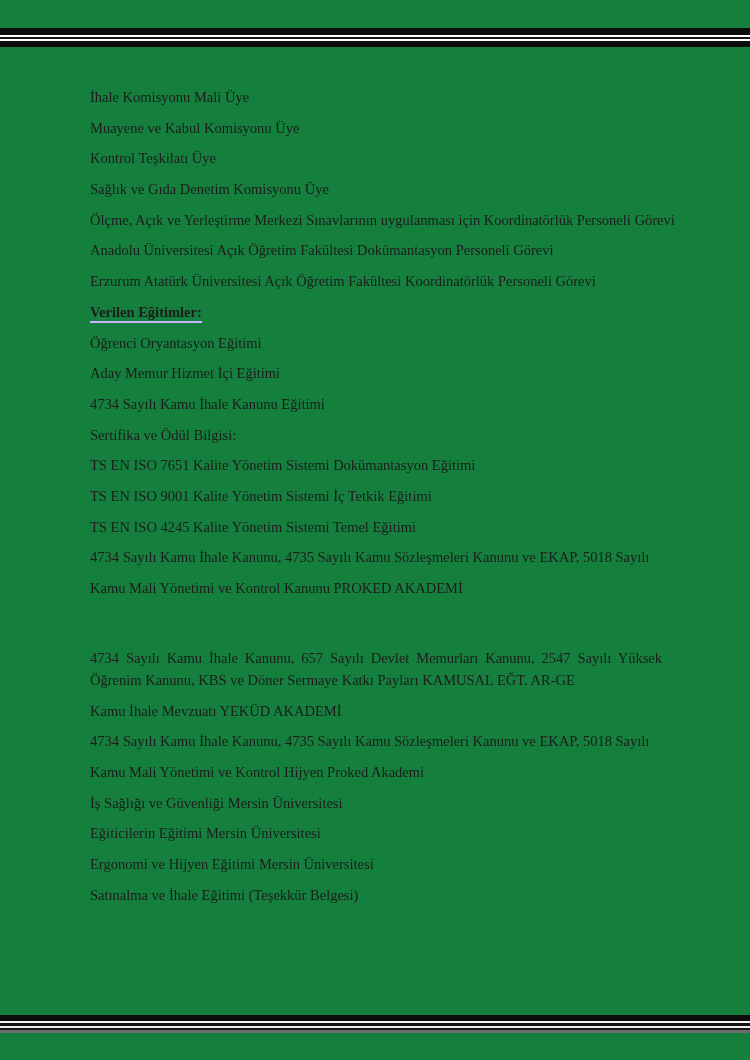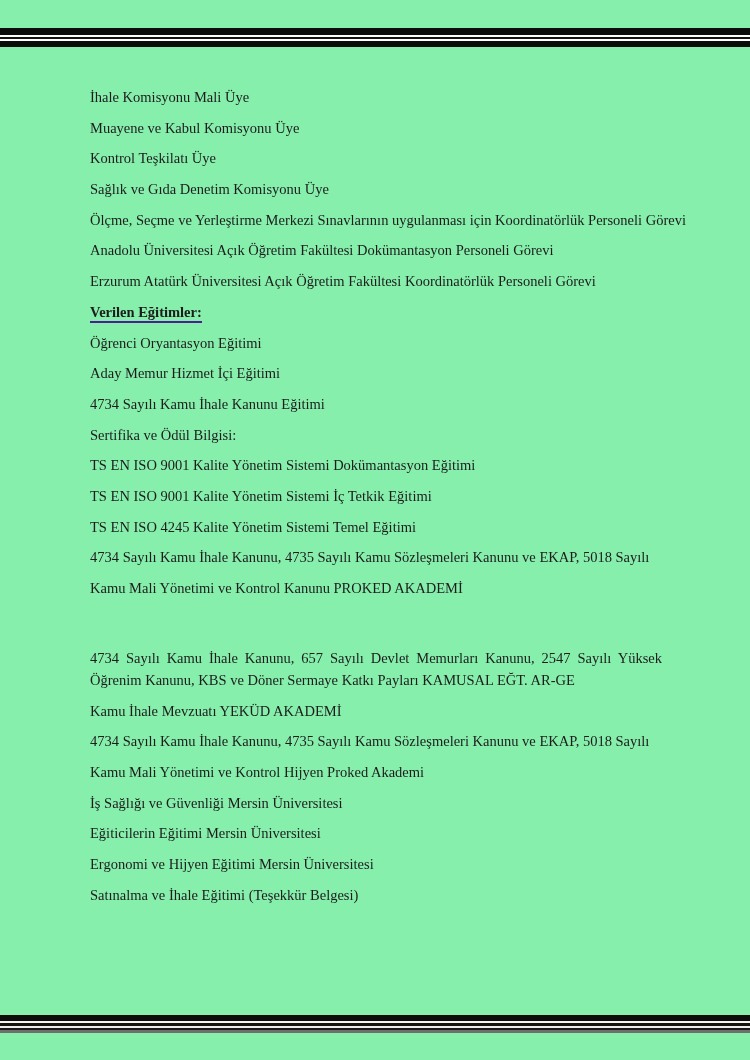--- a/index.html
+++ b/index.html
@@ -10,21 +10,21 @@
     width: 750px;
     height: 1060px;
     position: relative;
     background: #ffffff;
     font-family: "Liberation Serif", "DejaVu Serif", serif;
     overflow: hidden;
   }
   .page {
     position: absolute;
     inset: 0;
-    background: #86efac;
+    background: #15803d;
   }
   
   .border-band {
     position: absolute;
     left: 0;
     right: 0;
   }
   .border-band .bar { width: 100%; }
   .border-top { top: 28px; }
   .border-top .b1 { height: 7px; background: #0c0c0c; }
@@ -55,21 +55,21 @@
   }
   .doc-line.wrapped-justified {
     white-space: normal;
     text-align: justify;
     margin-top: 48px;
   }
   .doc-line.heading {
     font-weight: bold;
   }
   .doc-line.heading .heading-underline {
-    border-bottom: 2px solid #4c1d95;
+    border-bottom: 2px solid #c4b5fd;
     padding-bottom: 1px;
   }
 </style>
 </head>
 <body>
 
 <div class="page">
 
   <div class="border-band border-top">
     <div class="bar b1"></div>
@@ -77,29 +77,29 @@
     <div class="bar b2"></div>
     <div class="bar g2"></div>
     <div class="bar b3"></div>
   </div>
 
   <div class="content" id="doc-content">
       <p class="doc-line normal">İhale Komisyonu Mali Üye</p>
       <p class="doc-line normal">Muayene ve Kabul Komisyonu Üye</p>
       <p class="doc-line normal">Kontrol Teşkilatı Üye</p>
       <p class="doc-line normal">Sağlık ve Gıda Denetim Komisyonu Üye</p>
-      <p class="doc-line normal">Ölçme, Seçme ve Yerleştirme Merkezi Sınavlarının uygulanması için Koordinatörlük Personeli Görevi</p>
+      <p class="doc-line normal">Ölçme, Açık ve Yerleştirme Merkezi Sınavlarının uygulanması için Koordinatörlük Personeli Görevi</p>
       <p class="doc-line normal">Anadolu Üniversitesi Açık Öğretim Fakültesi Dokümantasyon Personeli Görevi</p>
       <p class="doc-line normal">Erzurum Atatürk Üniversitesi Açık Öğretim Fakültesi Koordinatörlük Personeli Görevi</p>
       <p class="doc-line heading"><span class="heading-underline">Verilen Eğitimler:</span></p>
       <p class="doc-line normal">Öğrenci Oryantasyon Eğitimi</p>
       <p class="doc-line normal">Aday Memur Hizmet İçi Eğitimi</p>
       <p class="doc-line normal">4734 Sayılı Kamu İhale Kanunu Eğitimi</p>
       <p class="doc-line normal">Sertifika ve Ödül Bilgisi:</p>
-      <p class="doc-line normal">TS EN ISO 9001 Kalite Yönetim Sistemi Dokümantasyon Eğitimi</p>
+      <p class="doc-line normal">TS EN ISO 7651 Kalite Yönetim Sistemi Dokümantasyon Eğitimi</p>
       <p class="doc-line normal">TS EN ISO 9001 Kalite Yönetim Sistemi İç Tetkik Eğitimi</p>
       <p class="doc-line normal">TS EN ISO 4245 Kalite Yönetim Sistemi Temel Eğitimi</p>
       <p class="doc-line normal">4734 Sayılı Kamu İhale Kanunu, 4735 Sayılı Kamu Sözleşmeleri Kanunu ve EKAP, 5018 Sayılı</p>
       <p class="doc-line normal">Kamu Mali Yönetimi ve Kontrol Kanunu PROKED AKADEMİ</p>
       <p class="doc-line wrapped-justified">4734 Sayılı Kamu İhale Kanunu, 657 Sayılı Devlet Memurları Kanunu, 2547 Sayılı Yüksek Öğrenim Kanunu, KBS ve Döner Sermaye Katkı Payları KAMUSAL EĞT. AR-GE</p>
       <p class="doc-line normal">Kamu İhale Mevzuatı YEKÜD AKADEMİ</p>
       <p class="doc-line normal">4734 Sayılı Kamu İhale Kanunu, 4735 Sayılı Kamu Sözleşmeleri Kanunu ve EKAP, 5018 Sayılı</p>
       <p class="doc-line normal">Kamu Mali Yönetimi ve Kontrol Hijyen Proked Akademi</p>
       <p class="doc-line normal">İş Sağlığı ve Güvenliği Mersin Üniversitesi</p>
       <p class="doc-line normal">Eğiticilerin Eğitimi Mersin Üniversitesi</p>

